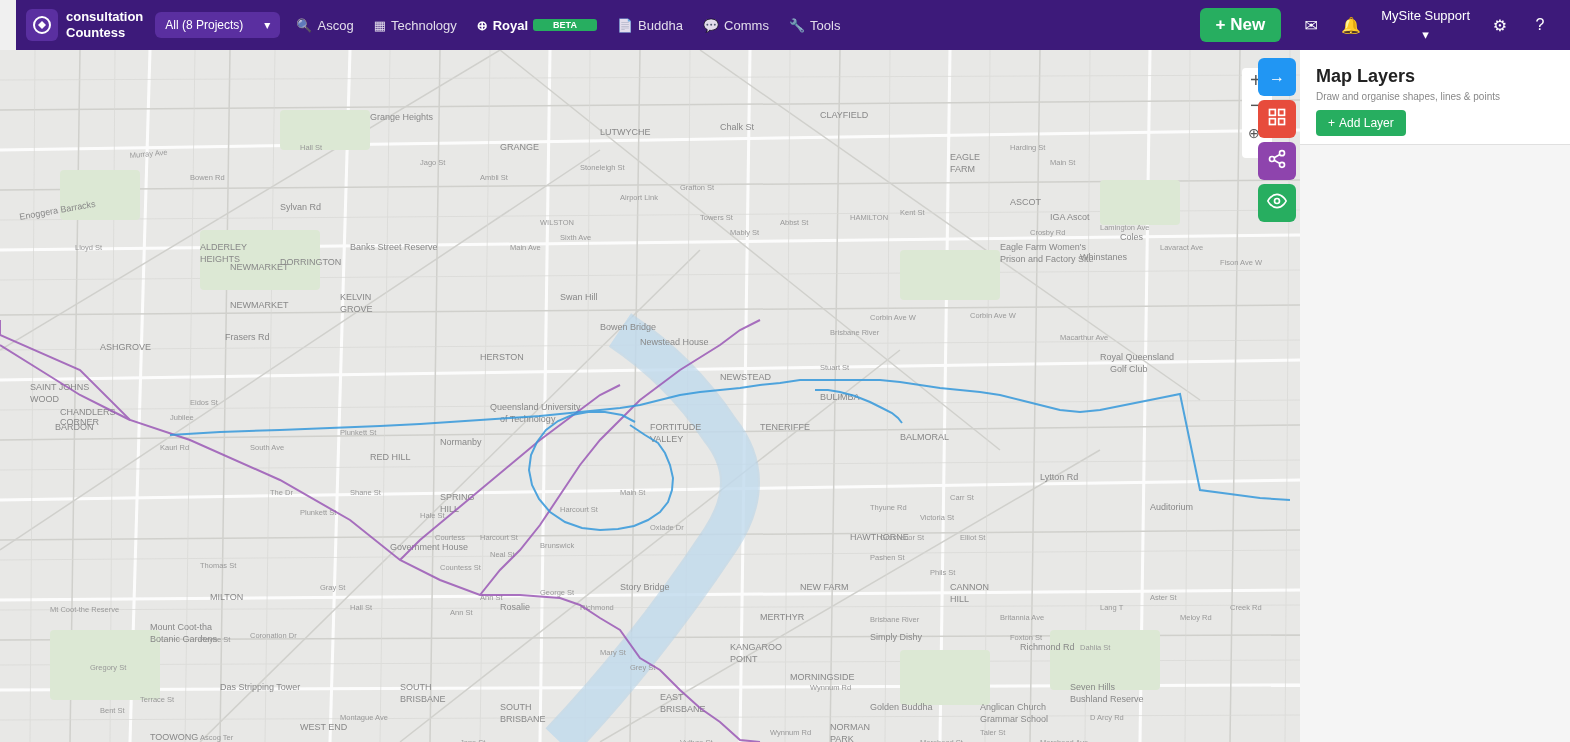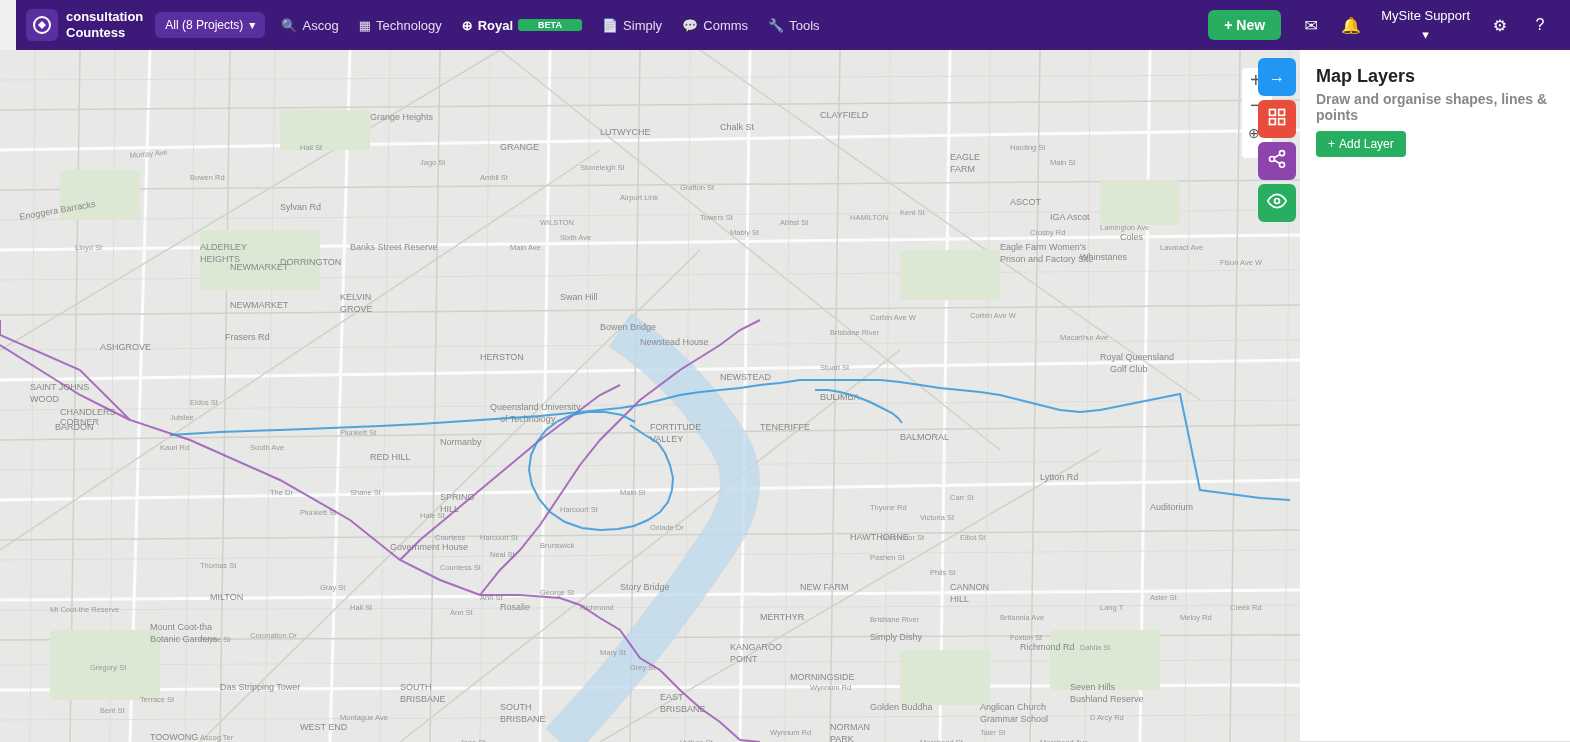--- a/index.html
+++ b/index.html
@@ -37,21 +37,21 @@
     }
     .logo-text span { display: block; }
     .projects-btn {
       background: #5a2fa0;
       border: none;
       color: white;
       padding: 6px 10px;
       border-radius: 6px;
       font-size: 12px;
       cursor: pointer;
-      display: flex; align-items: center; gap: 6px;
+      display: flex; align-items: center; gap: 21px;
       margin-right: 6px;
     }
     .nav-btn {
       background: none;
       border: none;
       color: rgba(255,255,255,0.85);
       padding: 6px 10px;
       border-radius: 6px;
       font-size: 13px;
       cursor: pointer;
@@ -66,21 +66,21 @@
       border-radius: 3px;
       font-weight: bold;
     }
     .nav-spacer { flex: 1; }
     .new-btn {
       background: #27ae60;
       border: none;
       color: white;
       padding: 7px 16px;
       border-radius: 6px;
-      font-size: 14px;
+      font-size: 17px;
       font-weight: 600;
       cursor: pointer;
       margin-right: 10px;
     }
     .icon-btn {
       background: none;
       border: none;
       color: white;
       width: 36px; height: 36px;
       border-radius: 6px;
@@ -118,21 +118,21 @@
     
     .right-panel {
       position: absolute;
       top: 50px;
       right: 0;
       width: 270px;
       bottom: 0;
       background: #f5f5f5;
       z-index: 50;
       display: flex;
-      flex-direction: row;
+      flex-direction: column;
     }
 
     
     .panel-tabs {
       position: absolute;
       top: 50px;
       right: 270px;
       display: flex;
       flex-direction: column;
       gap: 4px;
@@ -159,23 +159,22 @@
       border-bottom: 1px solid #e0e0e0;
       background: white;
     }
     .panel-title {
       font-size: 18px;
       font-weight: 700;
       color: #222;
       margin-bottom: 4px;
     }
     .panel-subtitle {
-      font-size: 14px;
+      font-size: 10px;
       color: #888;
-      font-weight: bold;
     }
     .add-layer-btn {
       background: #27ae60;
       border: none;
       color: white;
       padding: 6px 12px;
       border-radius: 4px;
       font-size: 12px;
       cursor: pointer;
       margin-top: 8px;
@@ -220,21 +219,21 @@
   </button>
 
   <button class="nav-btn active">
     <span>⊕</span>
     <span>Royal</span>
     <span class="maps-badge">BETA</span>
   </button>
 
   <button class="nav-btn">
     <span>📄</span>
-    <span>Simply</span>
+    <span>Buddha</span>
   </button>
 
   <button class="nav-btn">
     <span>💬</span>
     <span>Comms</span>
   </button>
 
   <button class="nav-btn">
     <span>🔧</span>
     <span>Tools</span>

